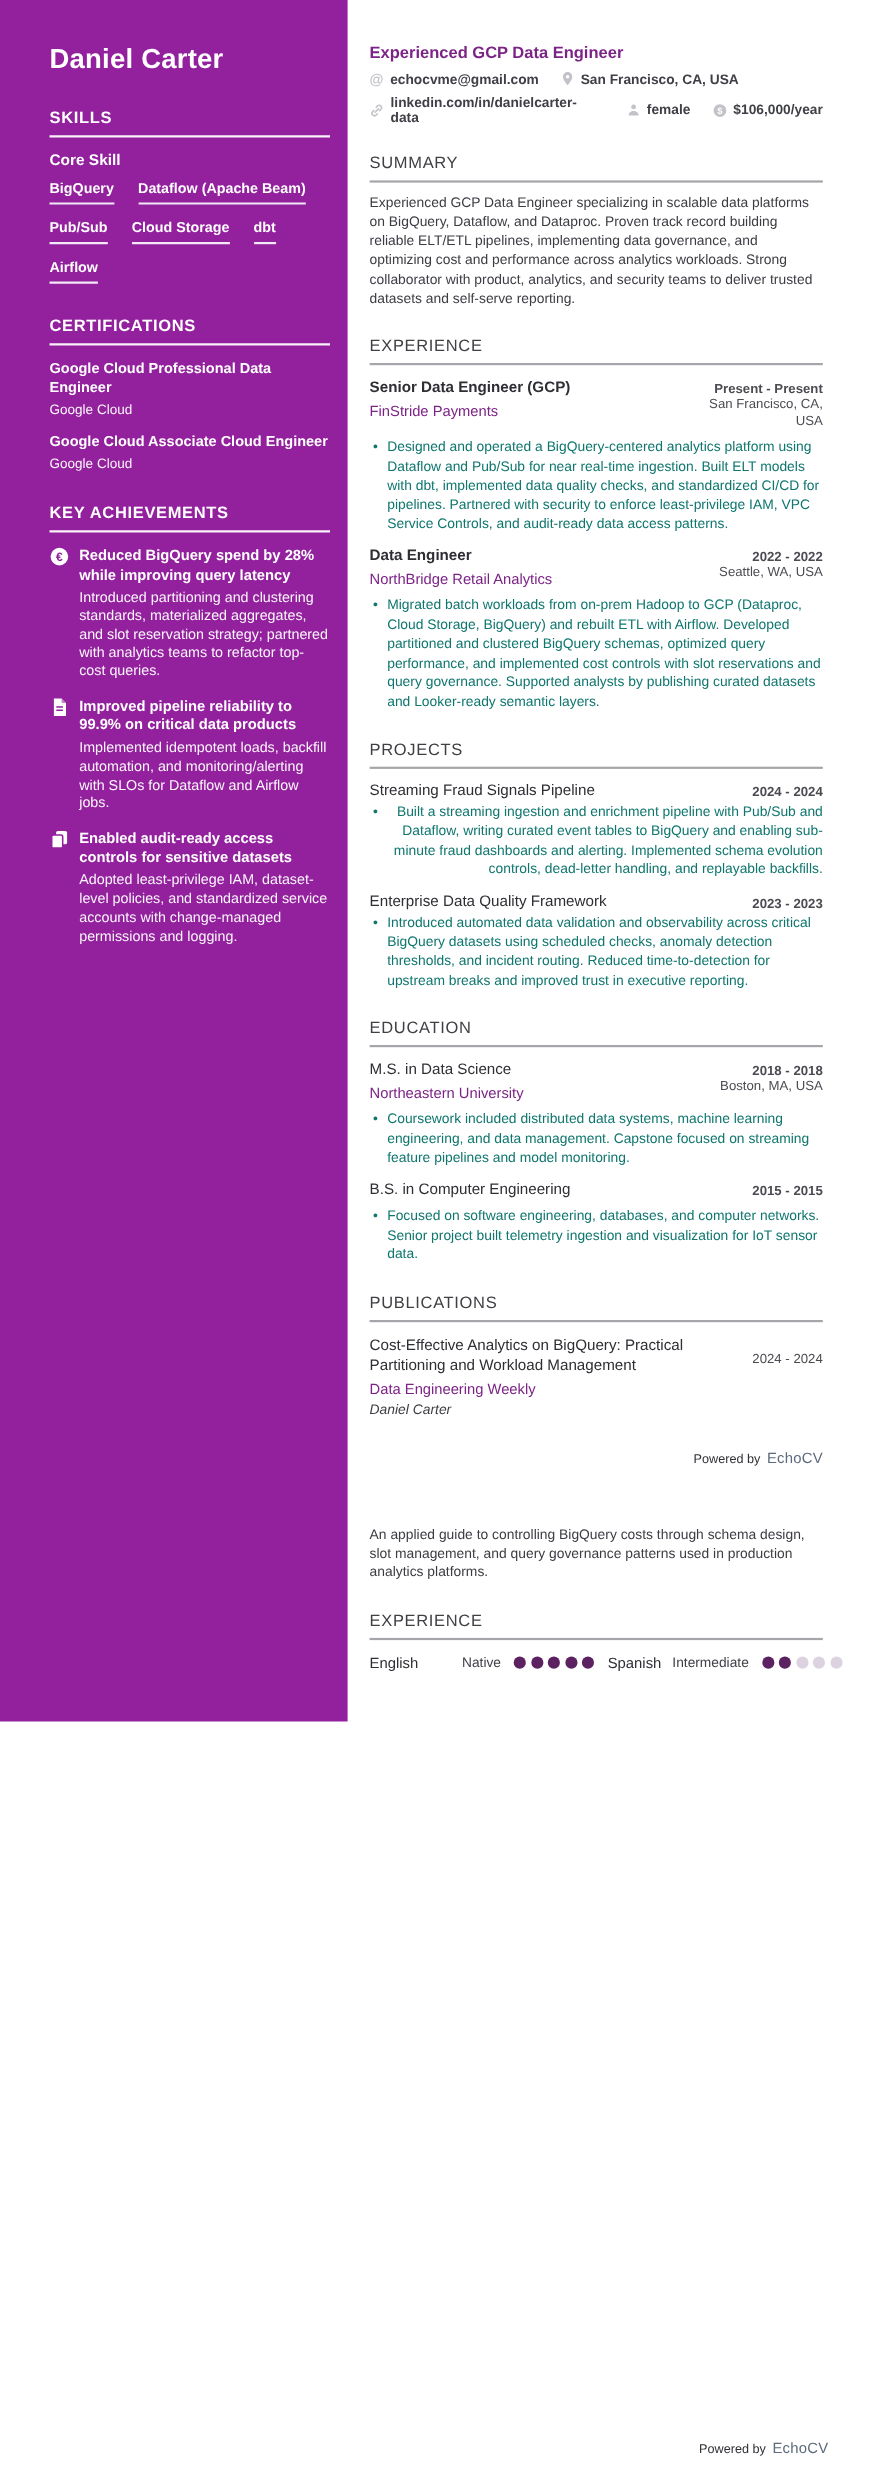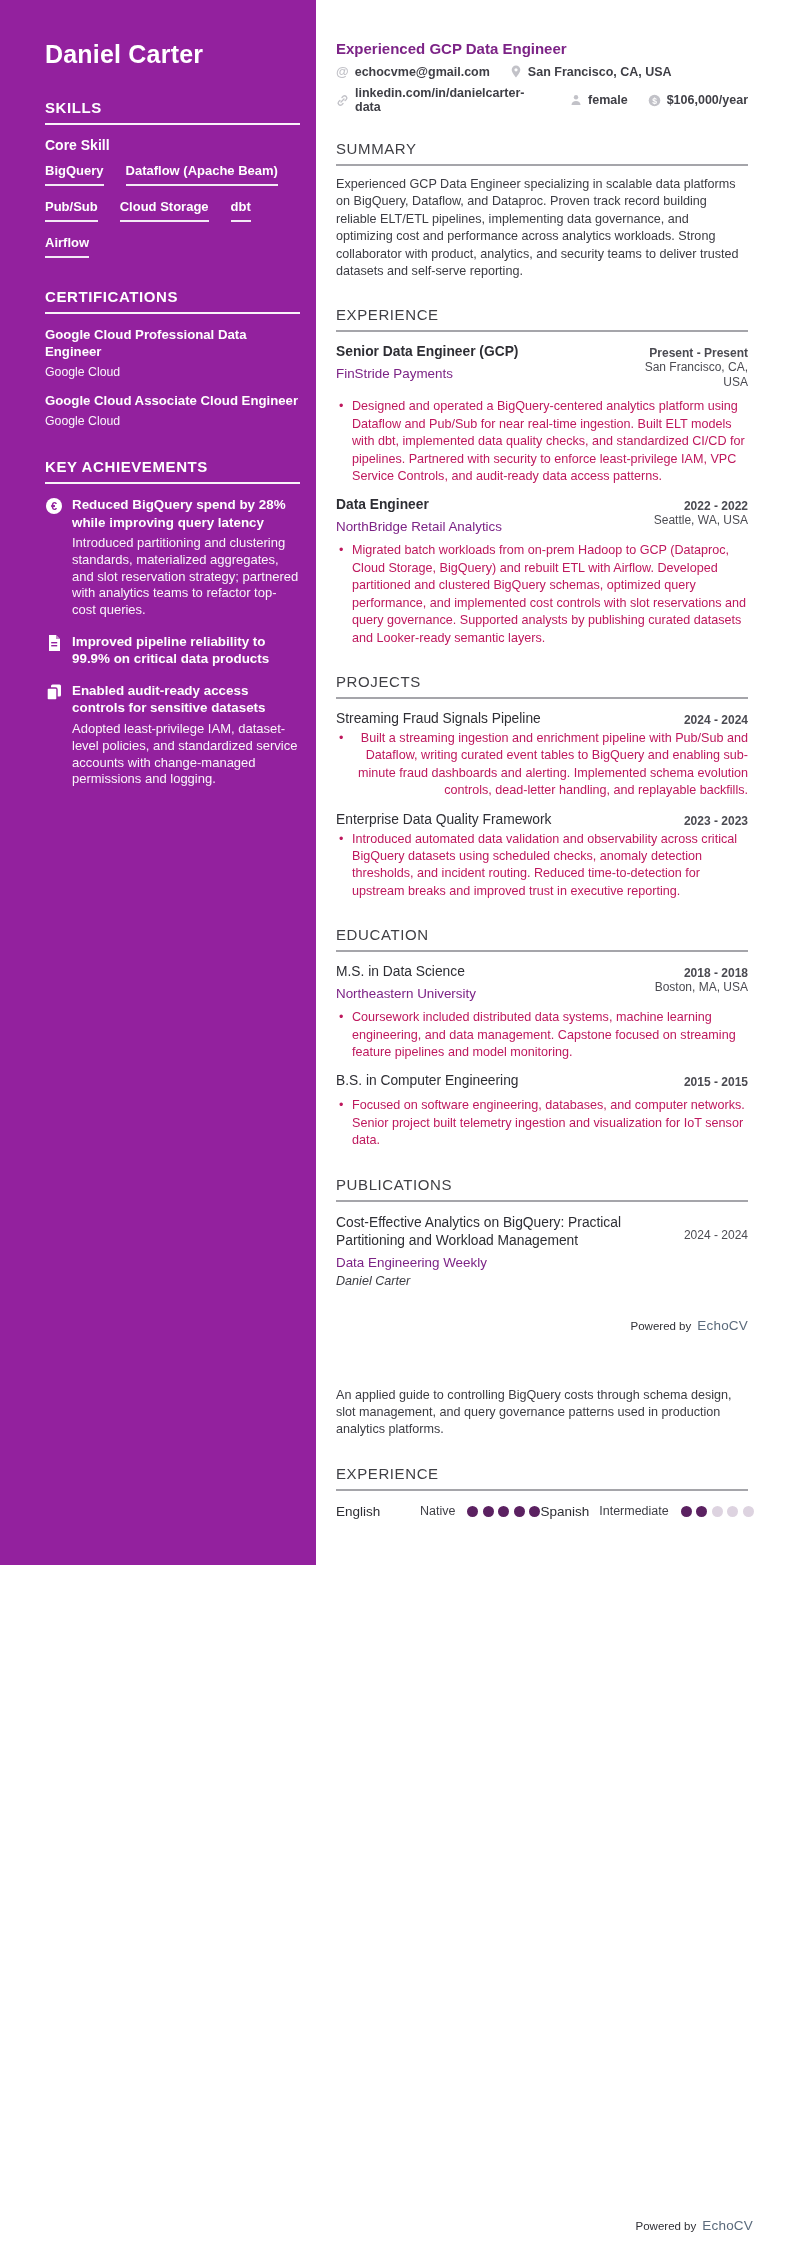--- a/index.html
+++ b/index.html
@@ -36,38 +36,38 @@
   .m-body { font-size:12.6px; line-height:17.4px; color:#3C3C43; margin-top:10px; }
 
   .entry { margin-top:12px; }
   .entry-head { display:flex; justify-content:space-between; align-items:flex-start; }
   .entry-role { font-size:13.8px; font-weight:bold; color:#2E2E34; }
   .entry-name { font-size:13.8px; color:#2E2E34; }
   .entry-company { font-size:13.4px; color:#7C2386; margin-top:6px; }
   .entry-dates { font-size:12px; color:#4B4B52; white-space:nowrap; padding-top:2px;font-weight:bold; }
   .entry-loc { font-size:12px; color:#4B4B52; text-align:right; max-width:120px; line-height:15px; }
   .row2 { display:flex; justify-content:space-between; align-items:flex-start; margin-top:0; }
-  .bullet { position:relative; font-size:12.6px; line-height:17.4px; color:#be185d; margin-top:8px; padding-left:16px; }
+  .bullet { position:relative; font-size:12.6px; line-height:17.4px; color:#0f766e; margin-top:8px; padding-left:16px; }
   .bullet::before { content:"\2022"; position:absolute; left:3px; }
 
   .pub-head { display:flex; justify-content:space-between; align-items:flex-start; margin-top:12px; }
   .pub-title { font-size:13.8px; line-height:18.5px; color:#2E2E34; max-width:345px; }
   .pub-dates { font-size:12px; color:#4B4B52; white-space:nowrap; margin-top:14px; }
   .pub-publisher { font-size:13.4px; color:#7C2386; margin-top:4px; }
   .pub-author { font-size:12.6px; font-style:italic; color:#3C3C43; margin-top:4px; }
   .pub-desc { font-size:12.6px; line-height:17.4px; color:#3C3C43; margin-top:54px; }
 
   .powered-inline { display:flex; justify-content:flex-end; align-items:baseline; gap:6px; margin-top:30px; }
   .powered-label { font-size:11.5px; color:#2F2F35; }
   .powered-brand { font-size:13.5px; color:#5B6B7C; letter-spacing:0.2px; }
 
   .lang-row { display:flex; align-items:center; margin-top:13px; }
   .lang-entry { display:flex; align-items:center; }
   .lang-name { font-size:13.5px; color:#2E2E34; width:84px; }
-  .lang-name.second { width:auto; margin-right:10px; }
+  .lang-name.second { width:auto; margin-right:10px;padding-left:12px; }
   .lang-level { font-size:12.5px; color:#3F3F46; margin-right:12px; }
   .dots { display:flex; gap:4.5px; }
   .dot { width:11px; height:11px; border-radius:50%; background:#DDD3E0; }
   .dot.filled { background:#5B2161; }
   .lang-gap { width:36px; }
 
   .footer-brand { position:absolute; right:41px; bottom:13px; display:flex; align-items:baseline; gap:6px; }
 
   svg { display:block; }
 </style>
@@ -124,20 +124,21 @@
         <span class="ach-icon">
           <svg width="18" height="18" viewBox="0 0 18 18">
               <path d="M4 1h7l4 4v12H4z" fill="#ffffff"></path>
               <path d="M11 1l4 4h-4z" fill="#93219E" opacity="0.55"></path>
               <rect x="6.2" y="8" width="6" height="1.4" fill="#93219E"></rect>
               <rect x="6.2" y="11" width="6" height="1.4" fill="#93219E"></rect>
             </svg>
         </span>
         <div>
           <div class="ach-title">Improved pipeline reliability to 99.9% on critical data products</div>
+          <div class="ach-desc">Implemented idempotent loads, backfill automation, and monitoring/alerting with SLOs for Dataflow and Airflow jobs.</div>
         </div>
       </div>
 
       <div class="ach-item">
         <span class="ach-icon">
           <svg width="18" height="18" viewBox="0 0 18 18">
               <rect x="6" y="1.5" width="10" height="12" rx="1.5" fill="#ffffff"></rect>
               <rect x="2" y="5" width="10" height="12" rx="1.5" fill="#ffffff" stroke="#93219E" stroke-width="1.4"></rect>
             </svg>
         </span>

